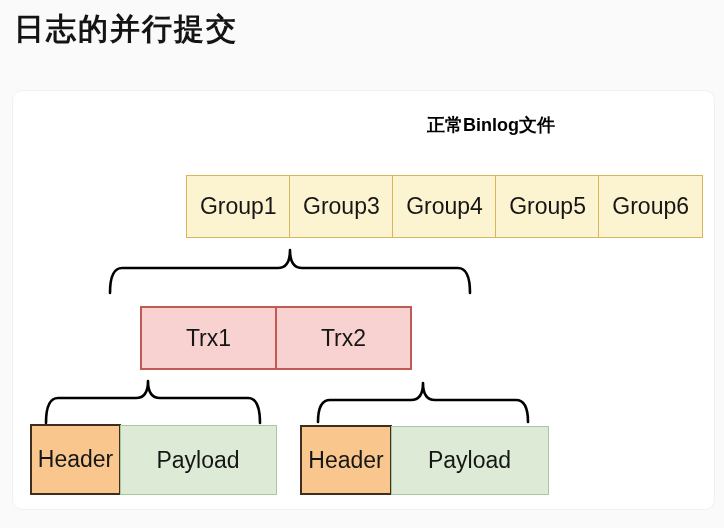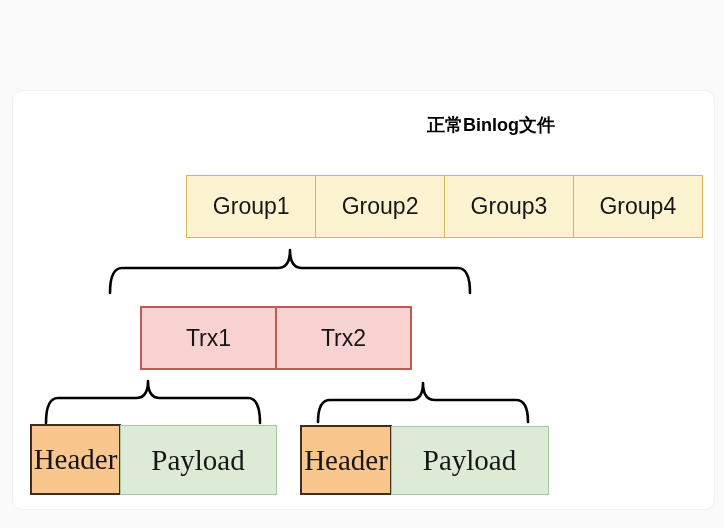--- a/index.html
+++ b/index.html
@@ -69,23 +69,22 @@
     margin-left: -2px;
   }
   .trx-cell:first-child { margin-left: 0; }
   
   .box {
     position: absolute;
     display: flex;
     align-items: center;
     justify-content: center;
     box-sizing: border-box;
-    font-size: 29px;
+    font-size: 23px;
     color: #161616;
-    font-family: Liberation Serif, serif;
   }
   .header-box {
     background: var(--header-fill, #f9c78e);
     border: 2px solid var(--header-border, #3f2e1e);
   }
   .payload-box {
     background: var(--payload-fill, #ddebd6);
     border: 1.5px solid var(--payload-border, #a6c8a0);
     text-align: center;
   }
@@ -106,30 +105,32 @@
     stroke-width: 2.6;
     stroke-linecap: round;
     stroke-linejoin: round;
   }
 </style>
 </head>
 <body>
 
 <div class="page">
 
+  <h1 class="page-title">日志的并行提交</h1>
 
   <div class="card"></div>
 
   <div class="diagram-title">正常Binlog文件</div>
 
   <div class="row group-row">
     <div class="cell group-cell">Group1</div>
-    <div class="cell group-cell">Group2</div>
     <div class="cell group-cell">Group3</div>
     <div class="cell group-cell">Group4</div>
+    <div class="cell group-cell">Group5</div>
+    <div class="cell group-cell">Group6</div>
   </div>
 
   <svg class="braces" viewBox="0 0 724 528" xmlns="http://www.w3.org/2000/svg">
     <path d="M110,293 Q110,268 122,268 L278,268 Q290,268 290,250 Q290,268 302,268 L458,268 Q470,268 470,293"></path>
     <path d="M46,423 Q46,398 58,398 L136,398 Q148,398 148,381 Q148,398 160,398 L248,398 Q260,398 260,423"></path>
     <path d="M318,422 Q318,400 330,400 L411,400 Q423,400 423,383 Q423,400 435,400 L516,400 Q528,400 528,422"></path>
   </svg>
 
   <div class="row trx-row">
     <div class="cell trx-cell">Trx1</div>

